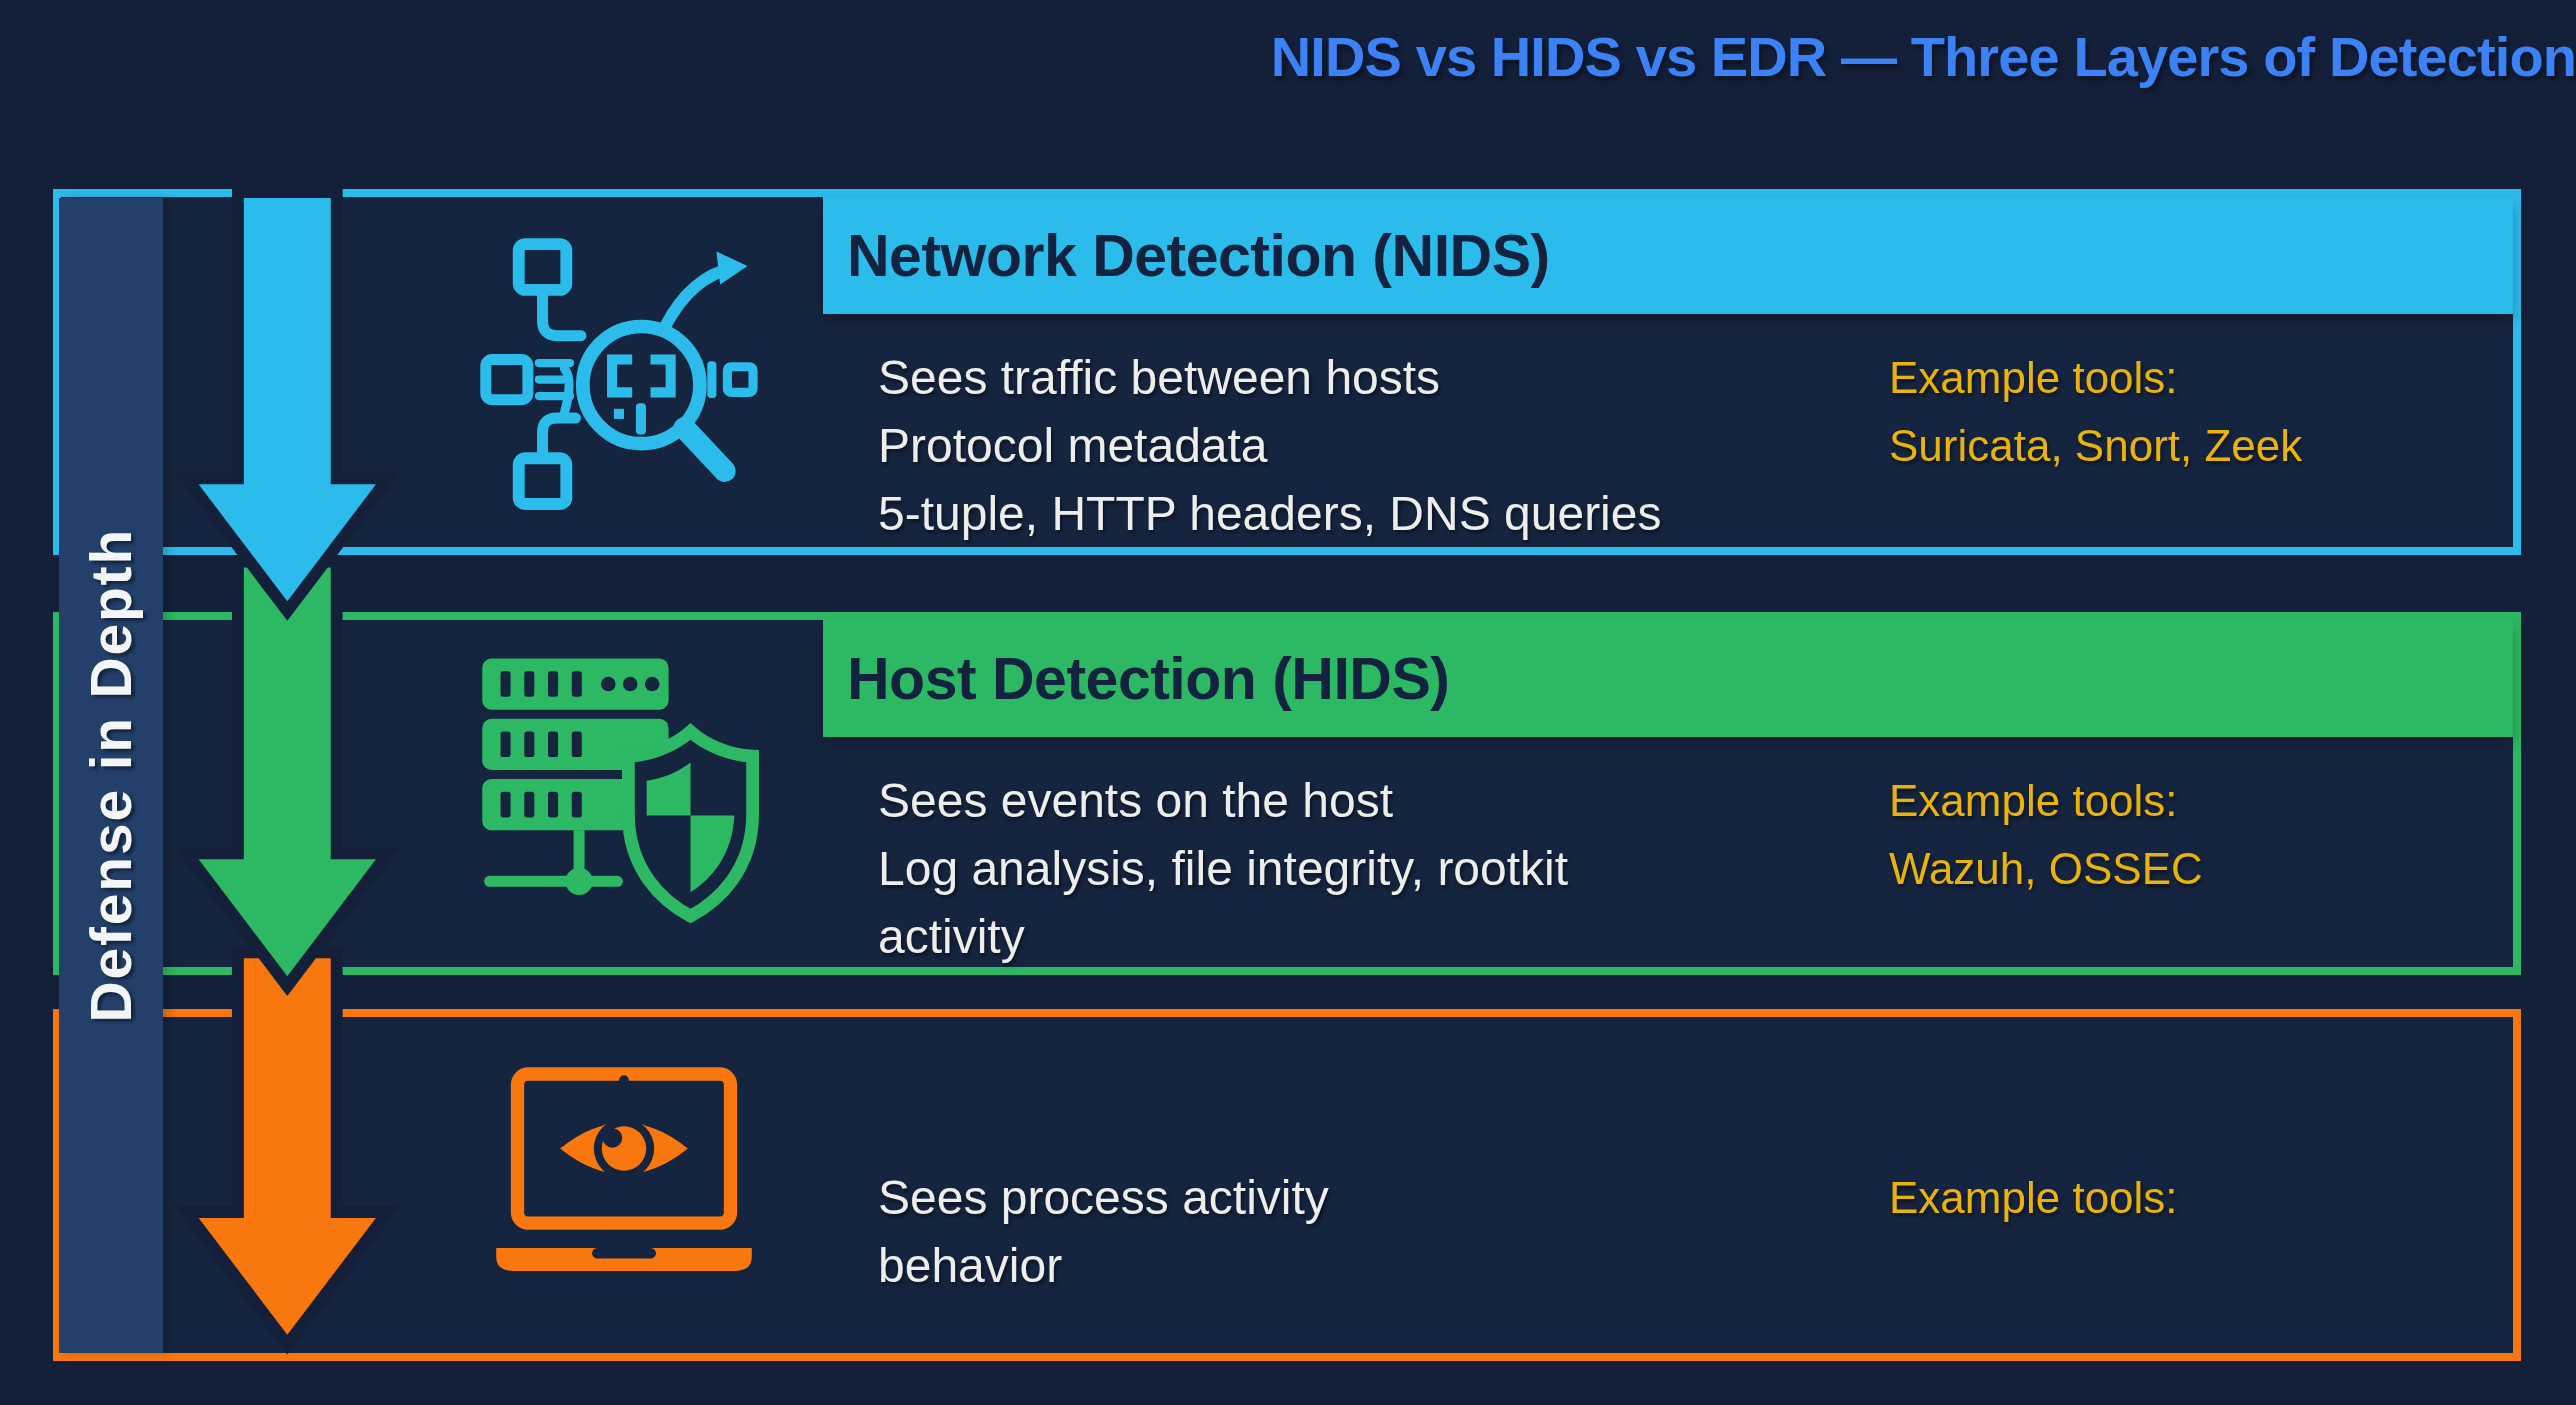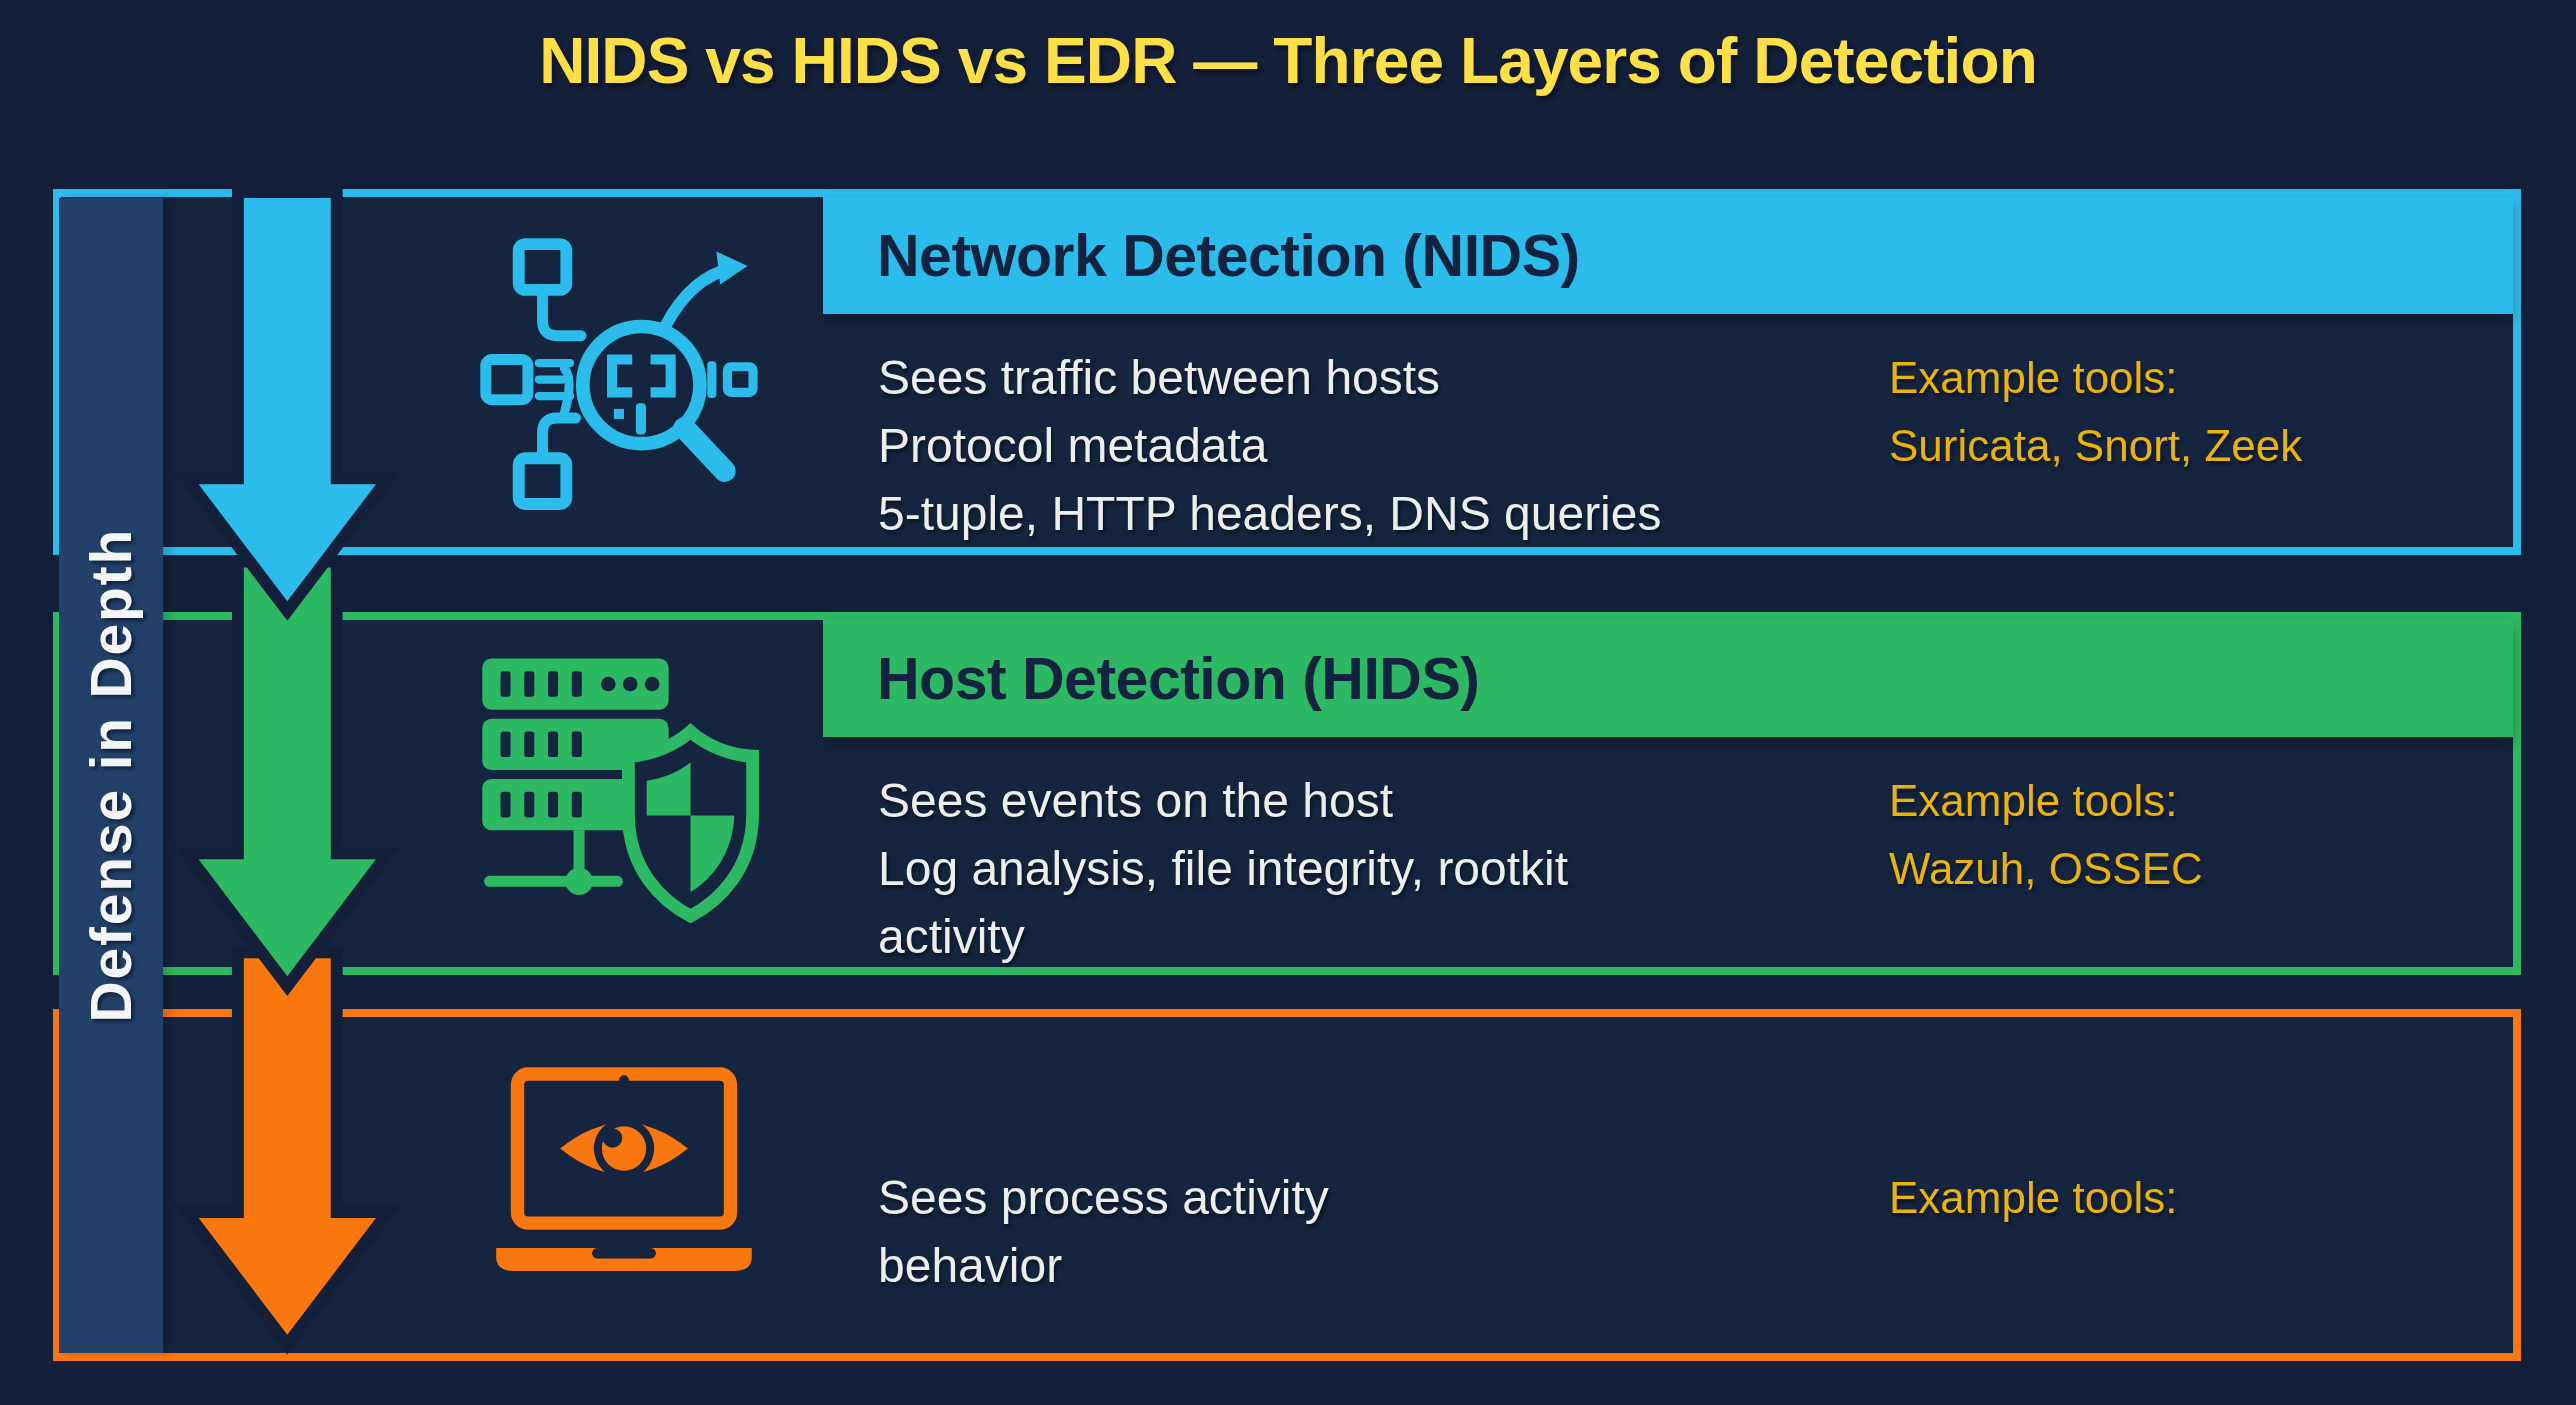--- a/index.html
+++ b/index.html
@@ -3,39 +3,39 @@
 <meta charset="utf-8">
 <style>
   html,body { margin:0; padding:0; background:#0d1626; }
   .canvas {
     position:relative; width:2576px; height:1405px; overflow:hidden;
     background:#14203a;
     font-family:"Liberation Sans", sans-serif;
   }
   .title {
     position:absolute; top:24px; left:0; width:100%;
-    text-align:center; font-size:64px; font-weight:700;
-    color:#fde047; letter-spacing:-0.9px;
+    text-align:right; font-size:56px; font-weight:700;
+    color:#3b82f6; letter-spacing:-0.9px;
     text-shadow:2.7px 3.7px 5.5px rgba(0,0,0,.45);
     z-index:1;
   }
   .layer {
     position:absolute; left:53px; width:2468px;
     box-sizing:border-box;
     border:8.2px solid var(--accent);
     background:#16253f;
     z-index:1;
   }
   #layer-nids { top:189px; height:366px; }
   #layer-hids { top:612px; height:363px; }
   #layer-edr  { top:1009px; height:352px; }
   .layer-header {
     position:absolute; top:0; left:762px; right:0; height:117px;
     background:var(--accent);
-    display:flex; align-items:center; padding-left:54px;
+    display:flex; align-items:center; padding-left:24px;
     font-size:59px; font-weight:700; color:var(--header-ink);
     letter-spacing:-0.5px;
     box-shadow:0 7.3px 12.8px rgba(0,0,0,.28);
   }
   .body-left {
     position:absolute; left:817px; top:147px;
     font-size:48px; line-height:68px; color:#edeeec;
     text-shadow:1.8px 2.7px 3.7px rgba(4,9,20,.6);
   }
   .body-right {

